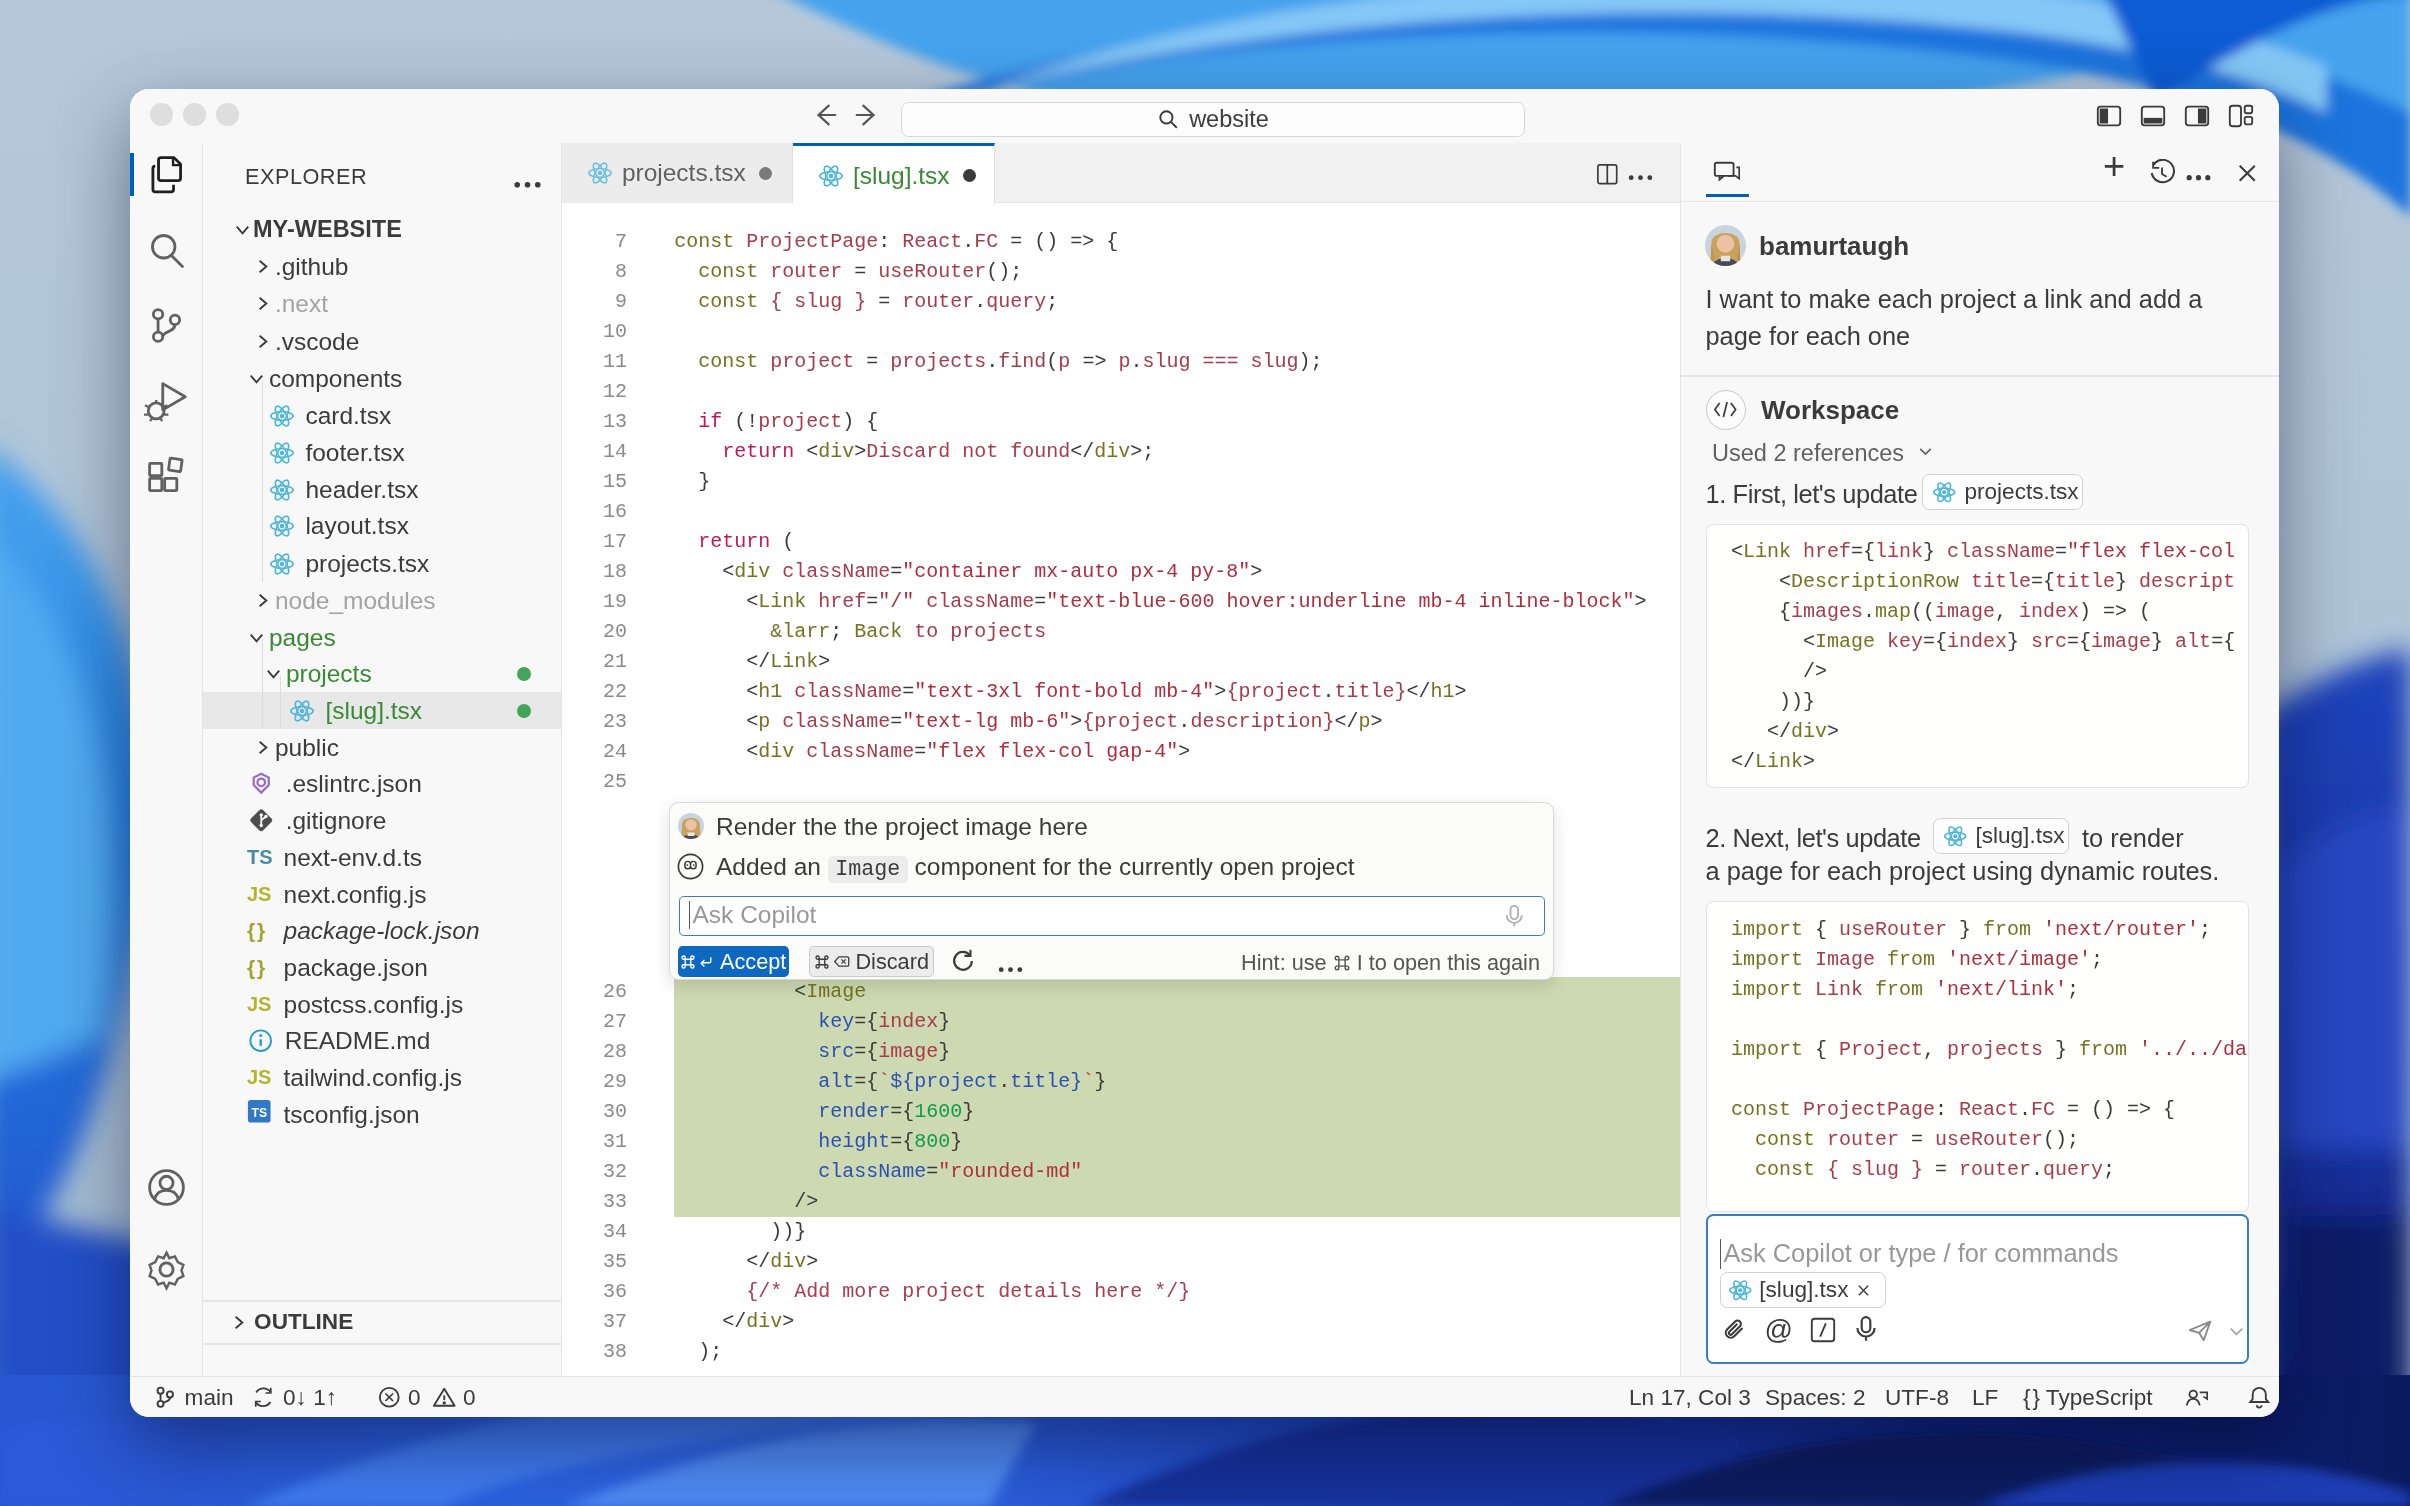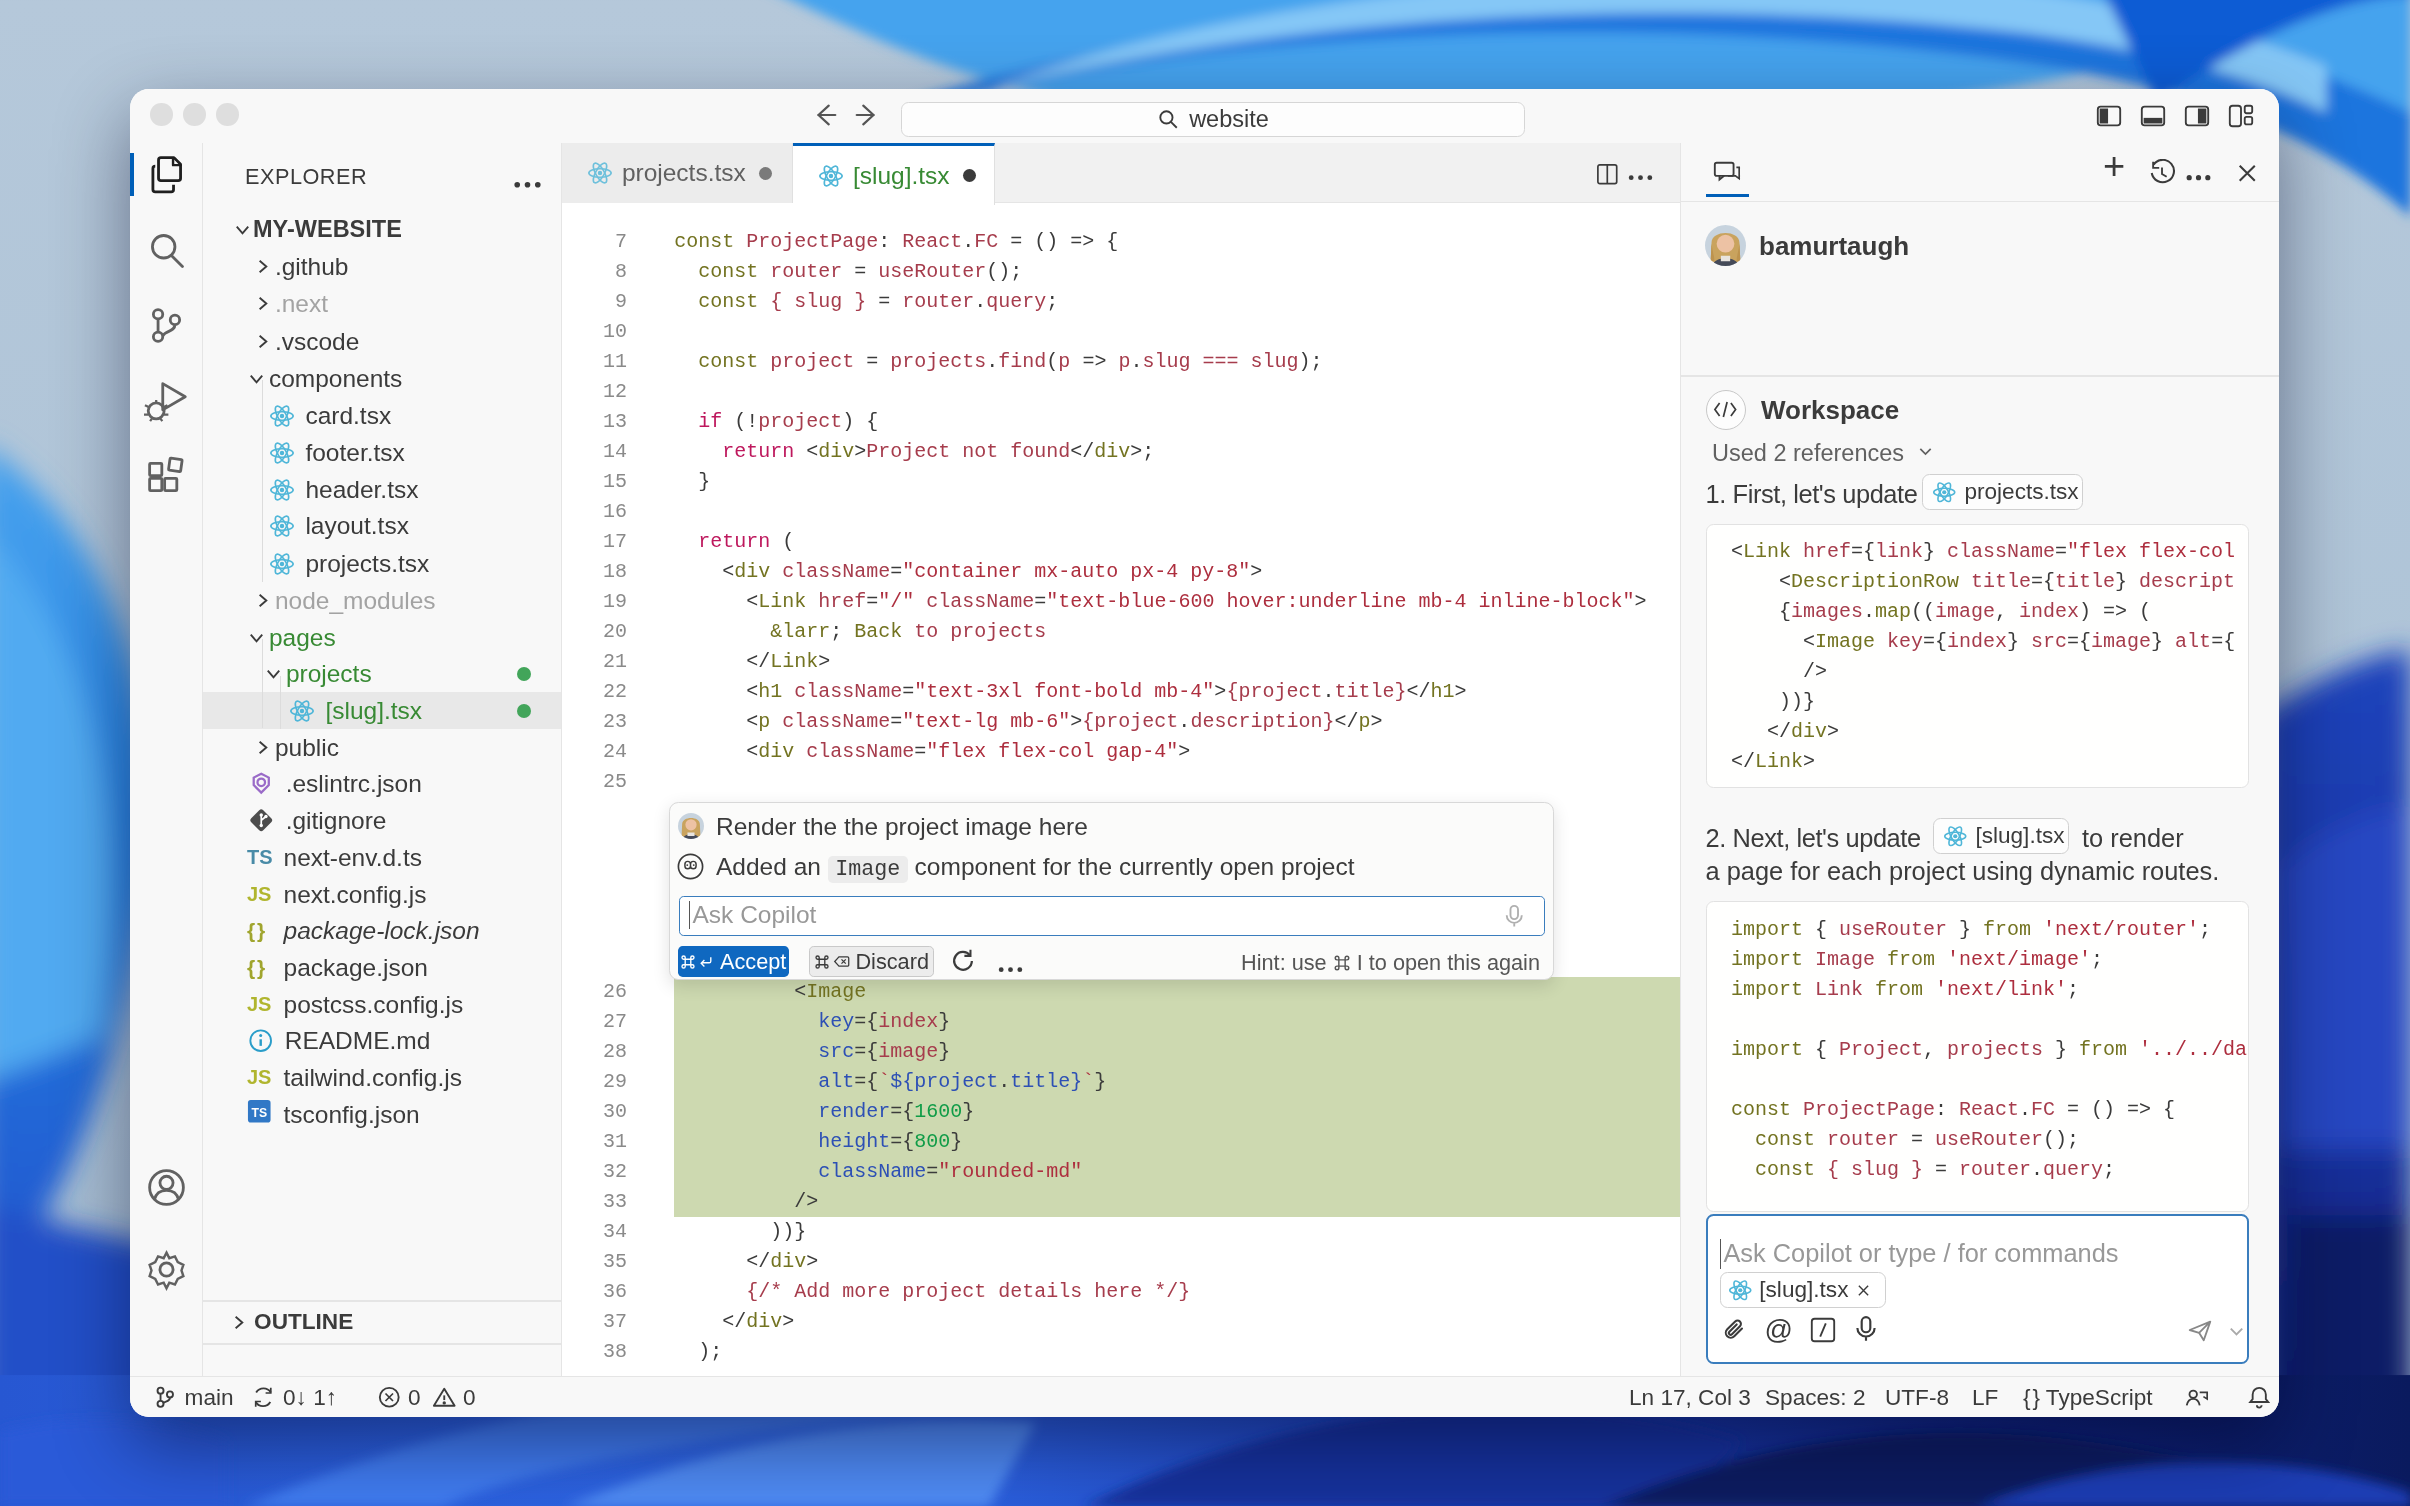--- a/index.html
+++ b/index.html
@@ -446,21 +446,21 @@
         </div>
 
         <div style="position:absolute; left:108px; top:23.5px; right:0; padding-left:4.2px;">
 <div class="cl"><span class="k">const</span> <span class="r">ProjectPage</span><span class="d">:</span> <span class="r">React</span><span class="d">.</span><span class="r">FC</span> <span class="d">= () =&gt; {</span></div>
 <div class="cl">  <span class="k">const</span> <span class="r">router</span> <span class="d">=</span> <span class="r">useRouter</span><span class="d">();</span></div>
 <div class="cl">  <span class="k">const</span> <span class="r">{ slug }</span> <span class="d">=</span> <span class="r">router</span><span class="d">.</span><span class="r">query</span><span class="d">;</span></div>
 <div class="cl"> </div>
 <div class="cl">  <span class="k">const</span> <span class="r">project</span> <span class="d">=</span> <span class="r">projects</span><span class="d">.</span><span class="r">find</span><span class="d">(</span><span class="r">p</span> <span class="d">=&gt;</span> <span class="r">p</span><span class="d">.</span><span class="r">slug</span> <span class="r">===</span> <span class="r">slug</span><span class="d">);</span></div>
 <div class="cl"> </div>
 <div class="cl">  <span class="pp">if</span> <span class="d">(!</span><span class="r">project</span><span class="d">) {</span></div>
-<div class="cl">    <span class="pp">return</span> <span class="d">&lt;</span><span class="k">div</span><span class="d">&gt;</span><span class="r">Project not found</span><span class="d">&lt;/</span><span class="k">div</span><span class="d">&gt;;</span></div>
+<div class="cl">    <span class="pp">return</span> <span class="d">&lt;</span><span class="k">div</span><span class="d">&gt;</span><span class="r">Discard not found</span><span class="d">&lt;/</span><span class="k">div</span><span class="d">&gt;;</span></div>
 <div class="cl">  <span class="d">}</span></div>
 <div class="cl"> </div>
 <div class="cl">  <span class="pp">return</span> <span class="d">(</span></div>
 <div class="cl">    <span class="d">&lt;</span><span class="k">div</span> <span class="r">className</span><span class="d">=</span><span class="s">"container mx-auto px-4 py-8"</span><span class="d">&gt;</span></div>
 <div class="cl">      <span class="d">&lt;</span><span class="k">Link</span> <span class="r">href</span><span class="d">=</span><span class="s">"/"</span> <span class="r">className</span><span class="d">=</span><span class="s">"text-blue-600 hover:underline mb-4 inline-block"</span><span class="d">&gt;</span></div>
 <div class="cl">        <span class="k">&amp;larr</span><span class="d">;</span> <span class="k">Back</span> <span class="r">to projects</span></div>
 <div class="cl">      <span class="d">&lt;/</span><span class="k">Link</span><span class="d">&gt;</span></div>
 <div class="cl">      <span class="d">&lt;</span><span class="k">h1</span> <span class="r">className</span><span class="d">=</span><span class="s">"text-3xl font-bold mb-4"</span><span class="d">&gt;</span><span class="r">{project</span><span class="d">.</span><span class="r">title}</span><span class="d">&lt;/</span><span class="k">h1</span><span class="d">&gt;</span></div>
 <div class="cl">      <span class="d">&lt;</span><span class="k">p</span> <span class="r">className</span><span class="d">=</span><span class="s">"text-lg mb-6"</span><span class="d">&gt;</span><span class="r">{project</span><span class="d">.</span><span class="r">description}</span><span class="d">&lt;/</span><span class="k">p</span><span class="d">&gt;</span></div>
 <div class="cl">      <span class="d">&lt;</span><span class="k">div</span> <span class="r">className</span><span class="d">=</span><span class="s">"flex flex-col gap-4"</span><span class="d">&gt;</span></div>
@@ -599,20 +599,21 @@
             <rect width="44" height="44" fill="#c7d3de"></rect>
             <path d="M7 19 C7 5 37 5 37 19 L38 40 L6 40 Z" fill="#c9a35e"></path>
             <path d="M7 20 C9 32 10 34 10 38 L6 40 Z" fill="#bd934e"></path>
             <path d="M37 20 C35 32 34 34 34 38 L38 40 Z" fill="#bd934e"></path>
             <circle cx="22" cy="20" r="9.5" fill="#edc2a4"></circle>
             <path d="M8 44 C9 33 35 33 36 44 Z" fill="#454a58"></path>
             <path d="M17 33 h10 v6 h-10 z" fill="#e8e4df"></path>
           </g>
         </svg>
       <div style="position:absolute; left:78px; top:88px; font-size:26px; font-weight:bold; color:#3b3b3b;">bamurtaugh</div>
+      <div style="position:absolute; left:24.5px; top:138px; font-size:25.4px; color:#3b3b3b; line-height:37px;">I want to make each project a link and add a<br>page for each one</div>
       <div style="position:absolute; left:0px; top:232px; width:100%; height:1.9px; background:#e5e5e5;"></div>
 
       <div style="position:absolute; left:24.5px; top:247px; width:40px; height:40px; border:1.4px solid #c8c8c8; border-radius:50%; background:#fdfdfd;">
         <svg style="position:absolute; left:6.6px; top:9.4px;" width="24.5" height="19" viewBox="0 0 26 20" fill="none" stroke="#3b3b3b" stroke-width="1.8">
             <path d="M7 3 L2 10 L7 17 M19 3 L24 10 L19 17 M15 2 L11 18"></path>
           </svg>
       </div>
       <div style="position:absolute; left:80px; top:252px; font-size:26px; font-weight:bold; color:#3b3b3b;">Workspace</div>
       <div style="position:absolute; left:31px; top:297px; font-size:23.5px; color:#616161;">Used 2 references
         <svg style="margin-left:5.6px;" width="19" height="19" viewBox="0 0 22 22" fill="none" stroke="#616161" stroke-width="2">

